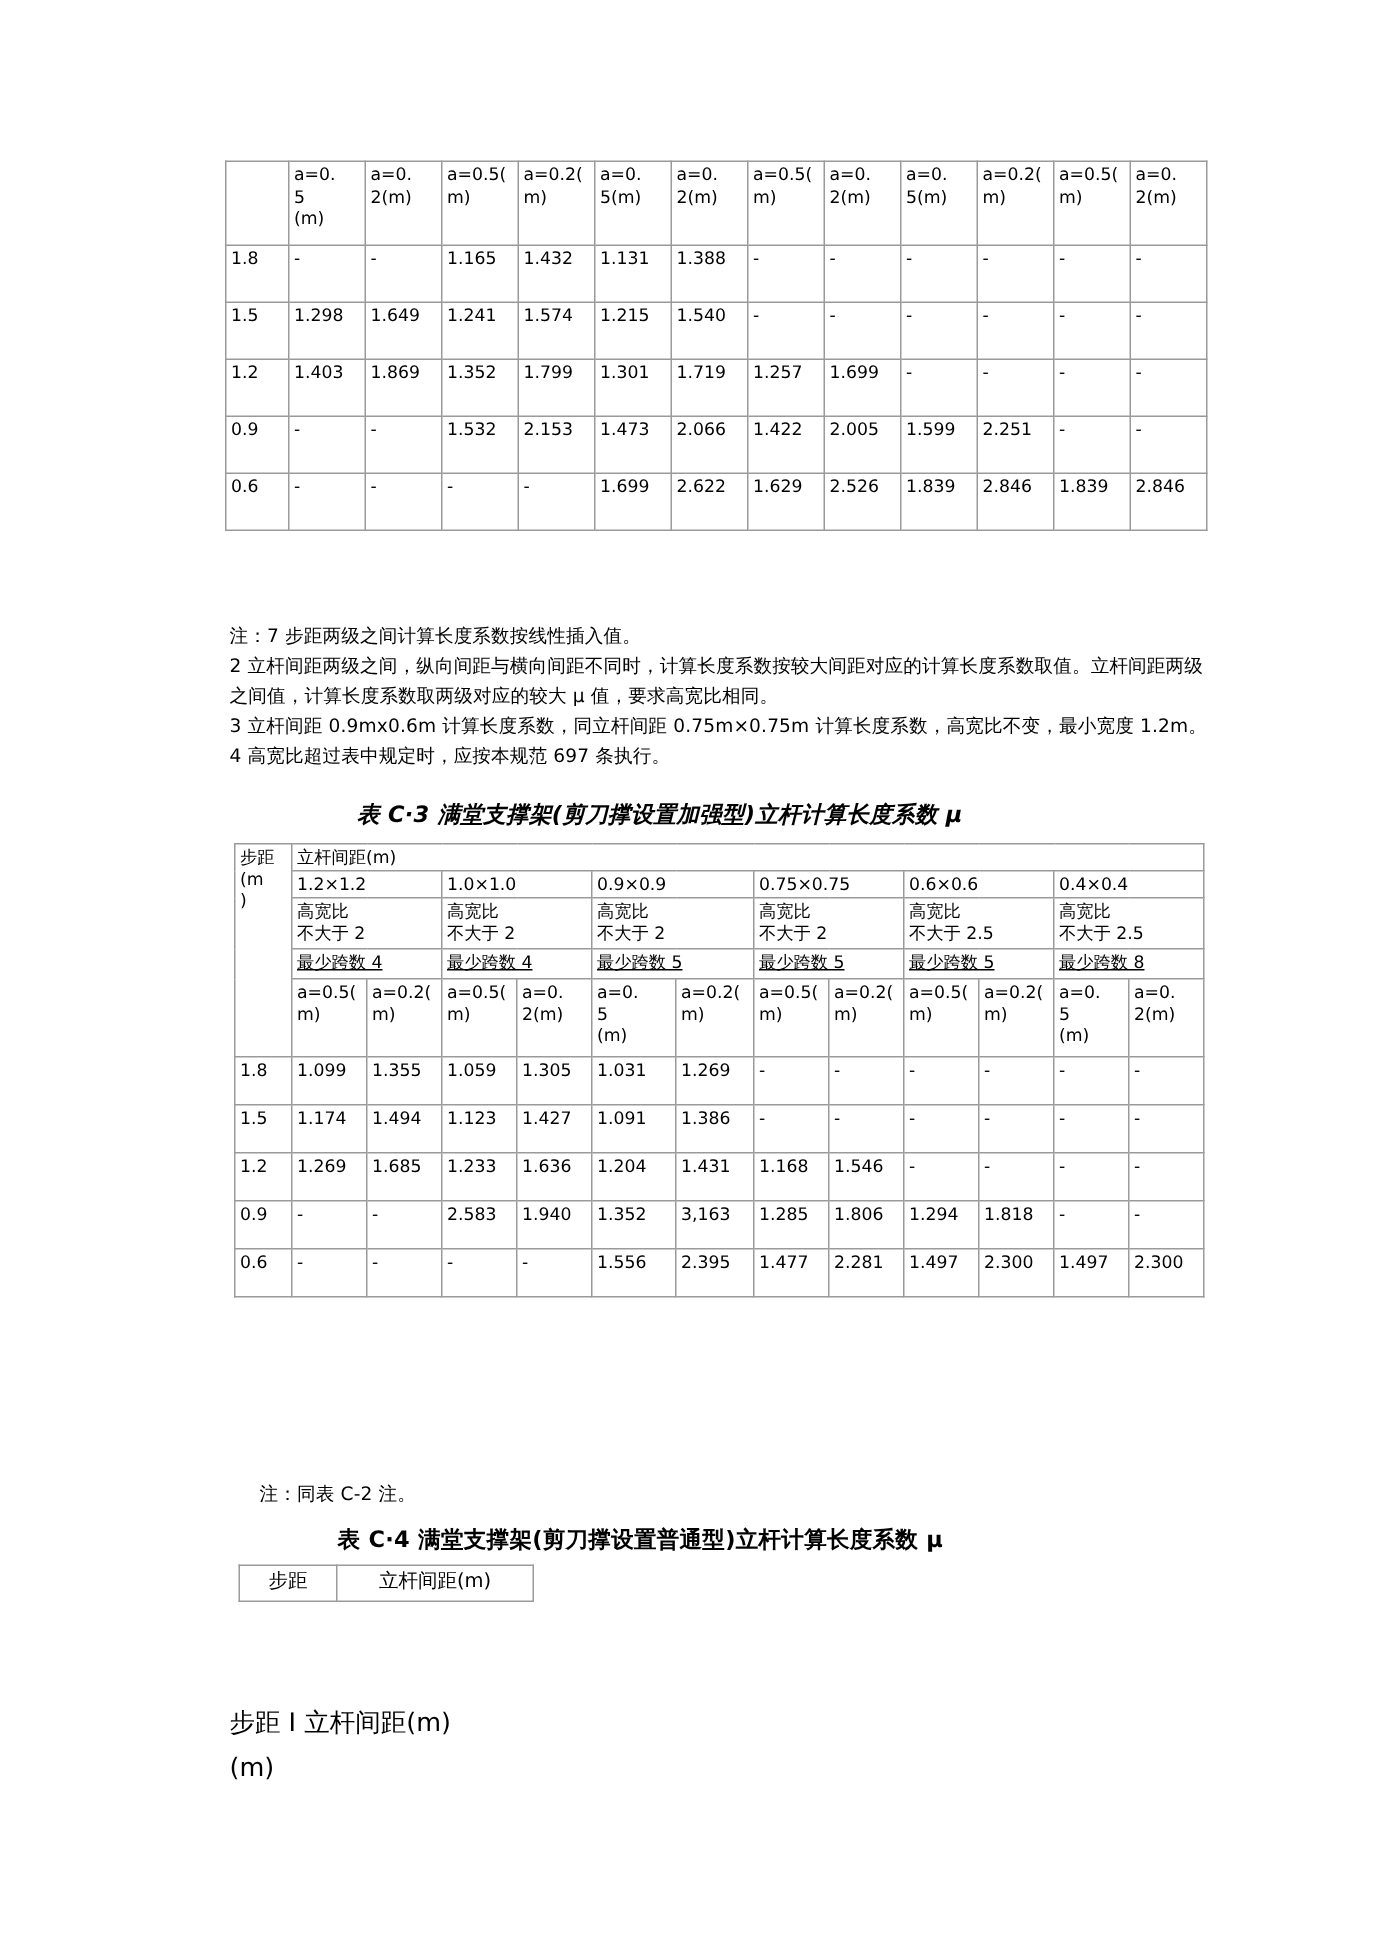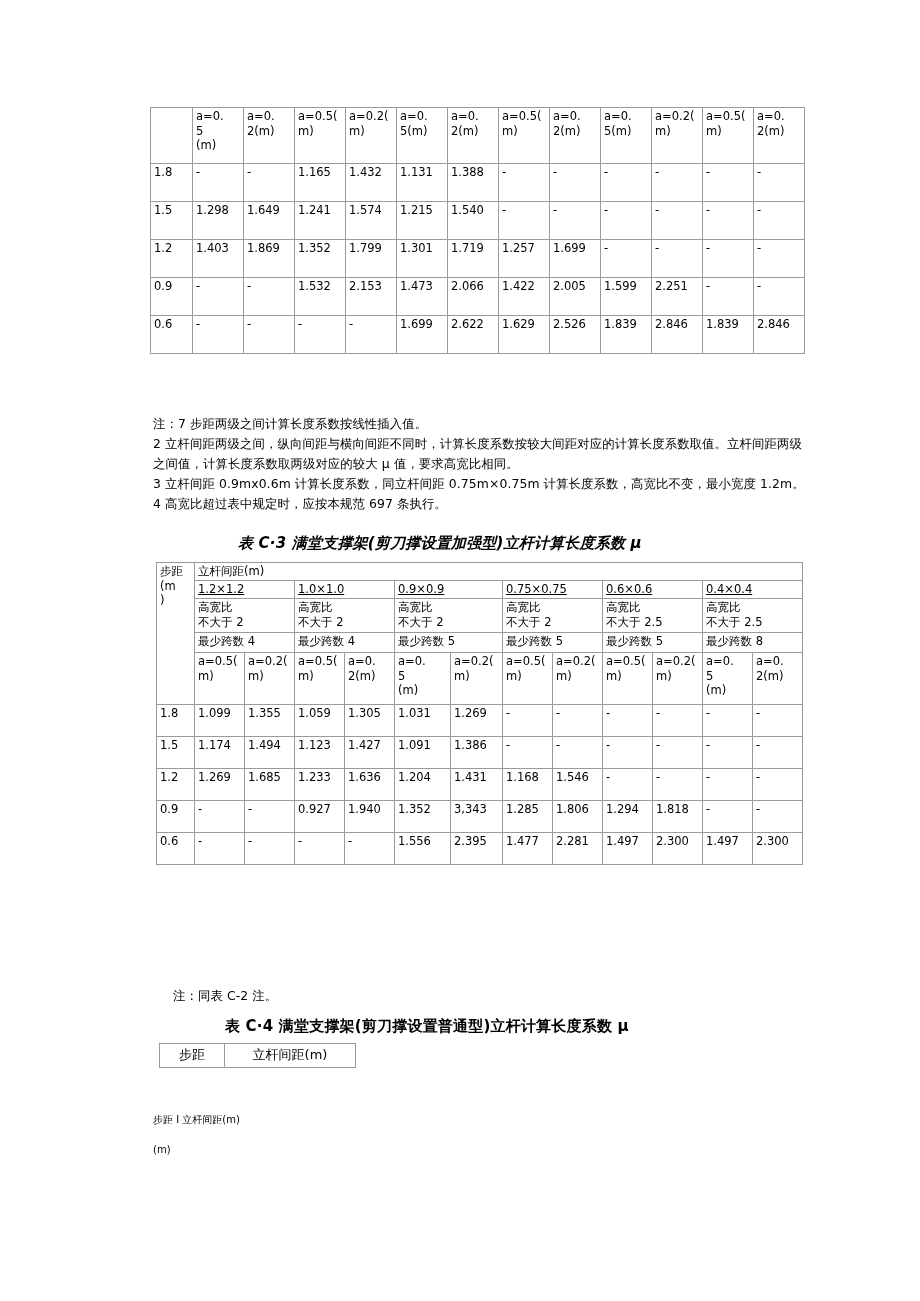--- a/index.html
+++ b/index.html
@@ -87,23 +87,23 @@
   
   #table-c3 {
     position: absolute;
     left: 140px;
     top: 562px;
     width: 646px;
   }
   #table-c3 td { height: 13px; }
   #table-c3 .stepcol { width: 38px; }
   #table-c3 .r-title { height: 18px; }
-  #table-c3 .r-span { height: 18px; text-decoration: underline; }
+  #table-c3 .r-span { height: 18px; }
   #table-c3 .r-ratio { height: 34px; }
-  #table-c3 .r-cross { height: 20px; }
+  #table-c3 .r-cross { height: 20px; text-decoration: underline; }
   #table-c3 .r-a { height: 52px; }
   #table-c3 .r-data { height: 32px; }
 
   
   #table-c4 {
     position: absolute;
     left: 143px;
     top: 1043px;
   }
   #table-c4 td {
@@ -113,23 +113,24 @@
     text-align: center;
     vertical-align: middle;
     height: 19px;
   }
   #table-c4 .c1 { width: 52px; }
   #table-c4 .c2 { width: 118px; }
 
   
   .tail-text {
     position: absolute;
-    font-size: 10px;
+    font-size: 17px;
     line-height: 1.6;
     white-space: nowrap;
+    margin-top: 24px;
   }
   #tail-1 { left: 137px; top: 1112px; }
   #tail-2 { left: 137px; top: 1142px; }
 </style>
 </head>
 <body>
 
 <div class="page">
 
   <table class="doc-table" id="table-c2-cont">
@@ -353,24 +354,24 @@
         <td>1.546</td>
         <td class="mid">-</td>
         <td class="mid">-</td>
         <td class="mid">-</td>
         <td class="mid">-</td>
       </tr>
       <tr class="r-data">
         <td>0.9</td>
         <td class="mid">-</td>
         <td class="mid">-</td>
-        <td>0.927</td>
+        <td>2.583</td>
         <td>1.940</td>
         <td>1.352</td>
-        <td>3,343</td>
+        <td>3,163</td>
         <td>1.285</td>
         <td>1.806</td>
         <td>1.294</td>
         <td>1.818</td>
         <td class="mid">-</td>
         <td class="mid">-</td>
       </tr>
       <tr class="r-data">
         <td>0.6</td>
         <td class="mid">-</td>

